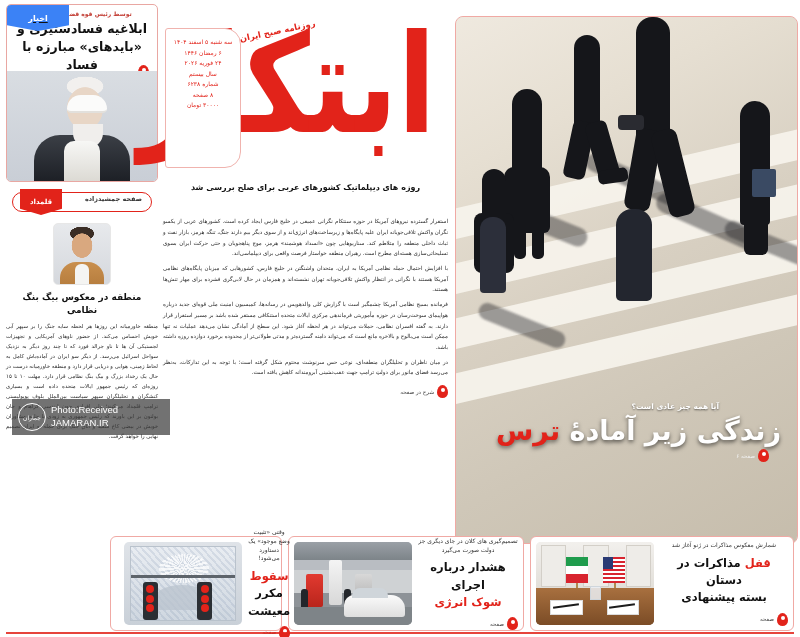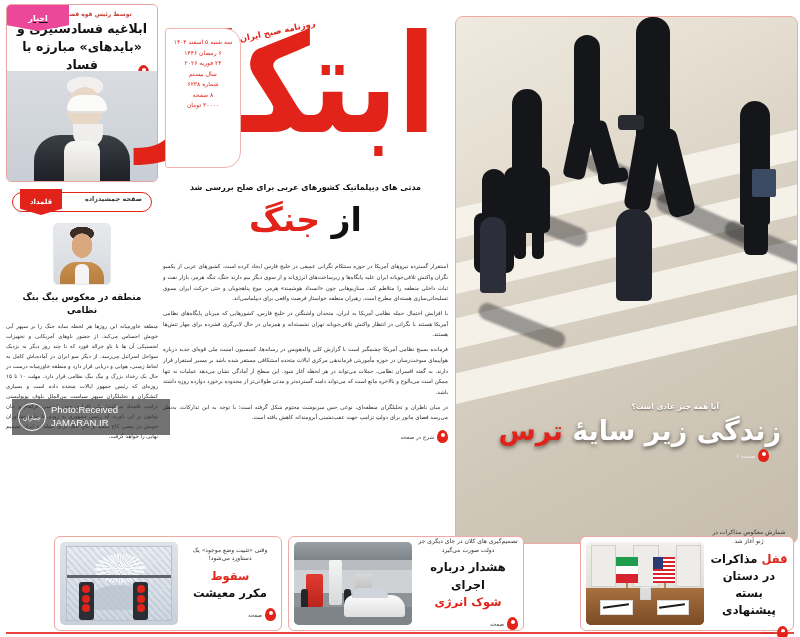--- a/index.html
+++ b/index.html
@@ -24,21 +24,21 @@
   .pagemark .lbl{font-size:5.5px;color:#444;letter-spacing:.2px;}
 
   
   .left-col{position:absolute;left:6px;top:4px;width:152px;}
 
   .topstory{position:relative;border:1.5px solid #e9a7a2;border-radius:5px;overflow:hidden;height:176px;background:#fff;}
   .topstory .kicker{
     font-size:6px;color:#c23c33;text-align:center;margin:5px 6px 2px 6px;line-height:1.3;font-weight:bold;
   }
   .topstory .ribbon{
-    position:absolute;top:0;left:0;width:62px;height:26px;background:#ec4899;
+    position:absolute;top:0;left:0;width:62px;height:26px;background:#3b82f6;
     clip-path:polygon(0 0,100% 0,100% 78%,50% 100%,0 78%);
     display:flex;align-items:center;justify-content:center;text-decoration:underline;
   }
   .topstory .ribbon span{color:#fff;font-size:8px;font-weight:bold;}
   .topstory h2{
     margin:0 7px;font-size:12.5px;line-height:1.45;text-align:center;font-weight:bold;color:#111;
   }
   .topstory .pg{position:absolute;right:8px;top:60px;}
   .topstory .photo{
     position:absolute;left:0;right:0;bottom:0;height:110px;
@@ -277,27 +277,23 @@
         <div>سه شنبه ۵ اسفند ۱۴۰۴</div>
         <div>۶ رمضان ۱۴۴۶</div>
         <div>۲۴ فوریه ۲۰۲۶</div>
         <div>سال بیستم</div>
         <div>شماره ۶۲۳۸</div>
         <div>۸ صفحه</div>
         <div>۳۰۰۰۰ تومان</div>
       </div>
     </div>
 
-    <div class="lead-kicker">مدتی های دیپلماتیک کشورهای عربی برای صلح بررسی شد</div>
+    <div class="lead-kicker">روزه های دیپلماتیک کشورهای عربی برای صلح بررسی شد</div>
 
     <h1 class="lead-h1">
-      <span class="l2">
-        <span>از</span>
-        <span class="red">جنگ</span>
-      </span>
     </h1>
 
     <div class="lead-body">
       <p>استقرار گسترده نیروهای آمریکا در حوزه سنتکام نگرانی عمیقی در خلیج فارس ایجاد کرده است. کشورهای عربی از یکسو نگران واکنش تلافی‌جویانه ایران علیه پایگاه‌ها و زیرساخت‌های انرژی‌اند و از سوی دیگر بیم دارند جنگ، تنگه هرمز، بازار نفت و ثبات داخلی منطقه را متلاطم کند. سناریوهایی چون «انسداد هوشمند» هرمز، موج پناهجویان و حتی حرکت ایران بسوی تسلیحاتی‌سازی هسته‌ای مطرح است. رهبران منطقه خواستار فرصت واقعی برای دیپلماسی‌اند.</p>
       <p>با افزایش احتمال حمله نظامی آمریکا به ایران، متحدان واشنگتن در خلیج فارس، کشورهایی که میزبان پایگاه‌های نظامی آمریکا هستند با نگرانی در انتظار واکنش تلافی‌جویانه تهران نشسته‌اند و همزمان در حال لابی‌گری فشرده برای مهار تنش‌ها هستند.</p>
       <p>فرمانده بسیج نظامی آمریکا چشمگیر است با گزارش کلی والدهویس در رسانه‌ها، کمیسیون امنیت ملی قوه‌ای جدید درباره هواپیمای سوخت‌رسان در حوزه مأموریتی فرماندهی مرکزی ایالات متحده استنکافی مستقر شده باشد بر مسیر استقرار قرار دارند. به گفته افسران نظامی، حملات می‌تواند در هر لحظه آغاز شود. این سطح از آمادگی نشان می‌دهد عملیات نه تنها ممکن است می‌بالوح و بالاخره مانع است که می‌تواند دامنه گسترده‌تر و مدتی طولانی‌تر از محدوده برخورد دوازده روزه داشته باشد.</p>
       <p>در میان ناظران و تحلیلگران منطقه‌ای، نوعی حس سرنوشت محتوم شکل گرفته است؛ با توجه به این تدارکات، به‌نظر می‌رسد فضای مانور برای دولتِ ترامپ جهت عقب‌نشینی آبرومندانه کاهش یافته است.</p>
     </div>
 
     <div class="lead-more pagemark">
@@ -340,32 +336,32 @@
     <div class="fig soft" style="left:296px;top:152px;width:24px;height:28px;background:#3a4a63;border-radius:2px;"></div>
 
     <div class="fig" style="left:26px;top:152px;width:24px;height:70px;border-radius:12px 12px 4px 4px;"></div>
     <div class="fig" style="left:18px;top:196px;width:40px;height:60px;border-radius:8px;"></div>
 
     <div class="fig soft" style="left:24px;top:200px;width:26px;height:76px;background:#2c2f3a;border-radius:12px 12px 4px 4px;"></div>
     <div class="fig soft" style="left:160px;top:192px;width:36px;height:92px;background:#23262f;border-radius:16px 16px 5px 5px;"></div>
 
     <div class="hero-q">آیا همه چیز عادی است؟</div>
     <div class="hero-title">
-      <span>زندگی زیر سایهٔ</span>
+      <span>زندگی زیر آمادهٔ</span>
       <span class="hw">ترس</span>
     </div>
     <div class="hero-pg pagemark">
       <span class="pin"></span>
       <span class="lbl">صفحه ۶</span>
     </div>
   </div>
 
   <div class="strip">
 
-    <div class="sbox" style="right:0px;width:214px;">
+    <div class="sbox" style="right:0px;width:264px;">
       <div class="inner">
         <div class="thumb t-flags">
           <div class="wall"></div>
           <div class="panel" style="left:4%;"></div>
           <div class="panel" style="left:40%;"></div>
           <div class="panel" style="left:76%;"></div>
           <div class="pole" style="left:34%;height:30%;"></div>
           <div class="pole" style="left:66%;height:30%;"></div>
           <div class="flag ir" style="left:25%;top:18%;"></div>
           <div class="flag us" style="left:57%;top:18%;"></div>
@@ -410,21 +406,21 @@
             <span class="red">شوک انرژی</span>
           </h3>
           <div class="pgrow pagemark">
             <span class="pin"></span>
             <span class="lbl">صفحه</span>
           </div>
         </div>
       </div>
     </div>
 
-    <div class="sbox" style="right:512px;width:228px;">
+    <div class="sbox" style="right:512px;width:172px;padding-left:8px;">
       <div class="inner">
         <div class="thumb t-note">
           <div class="bill"></div>
           <div class="sun"></div>
           <div class="dome"></div>
           <div class="bar"></div>
           <div class="t-light" style="left:16%;">
             <i></i>
             <i></i>
             <i></i>

